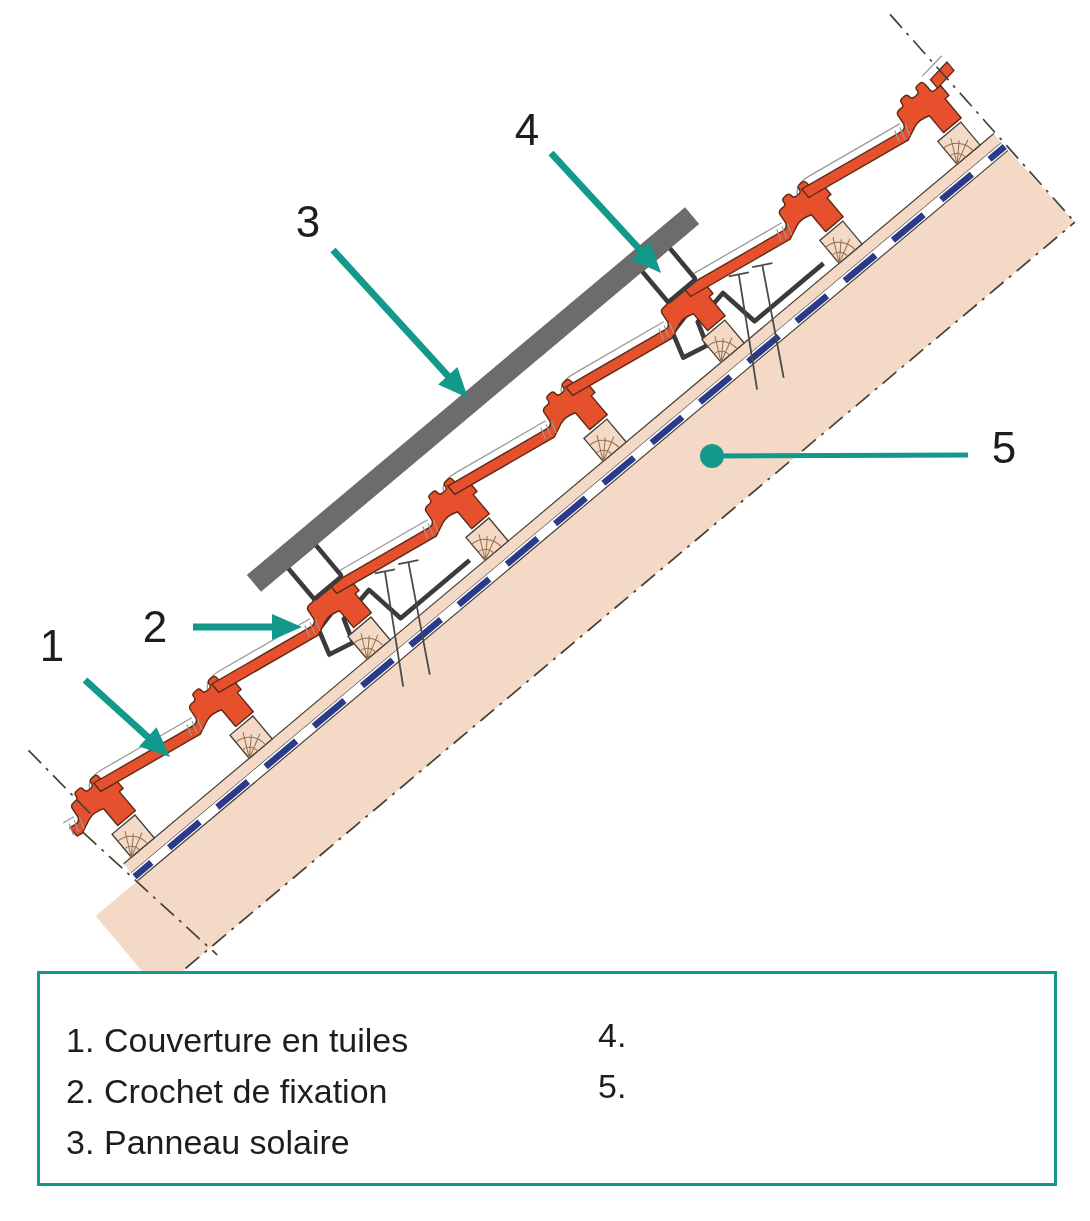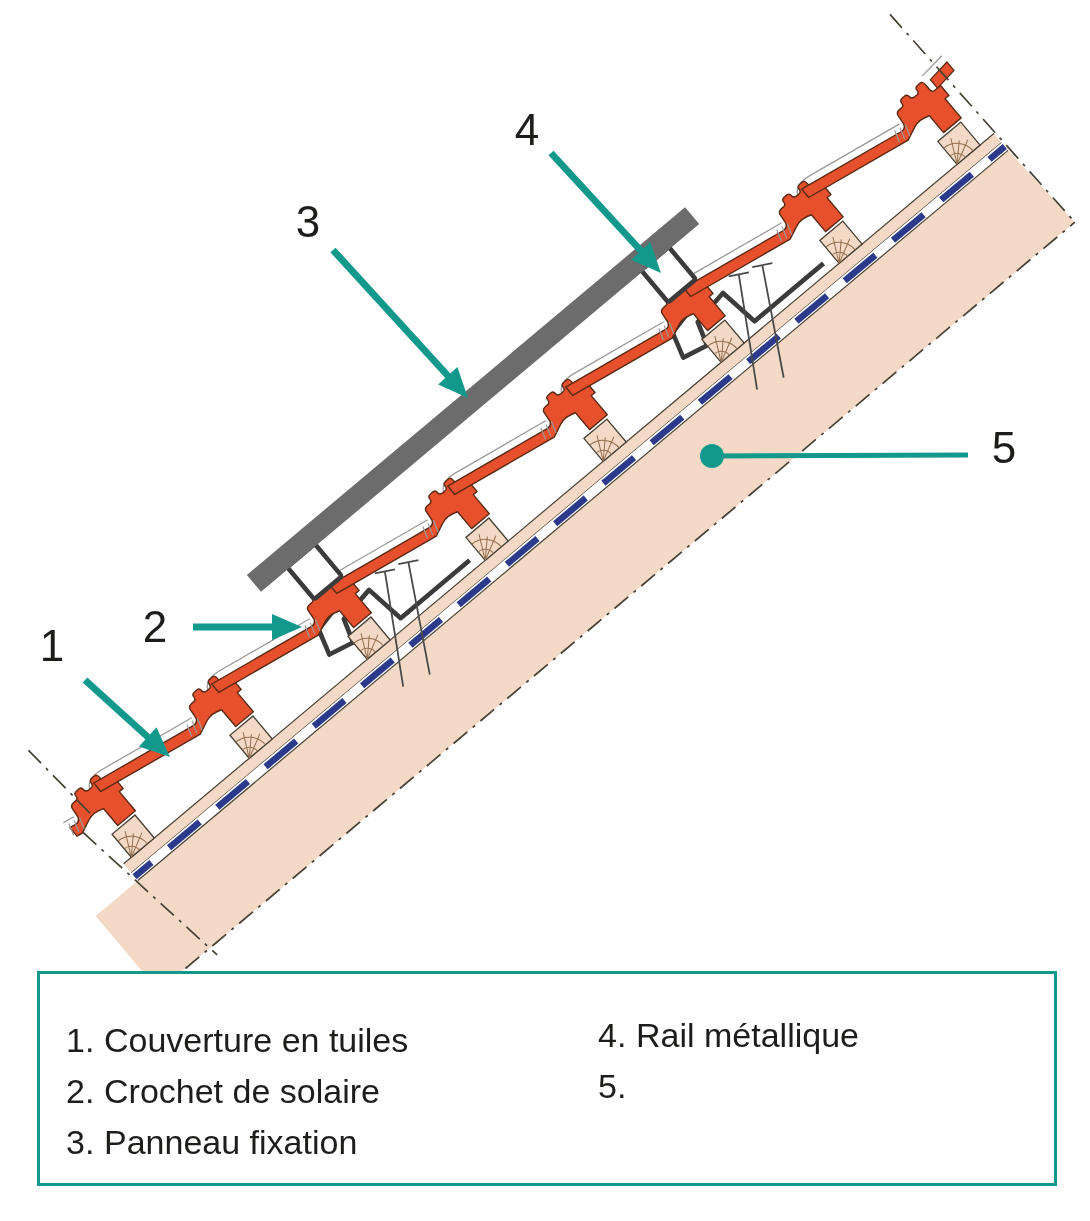--- a/index.html
+++ b/index.html
@@ -111,27 +111,26 @@
   <div class="callout-num" style="left:527px;top:130px;">4</div>
   <div class="callout-num" style="left:1004px;top:448px;">5</div>
 
   <div id="legend">
     <div class="legend-item" style="left:26px;top:47px;">
       <span class="num">1.</span>
       <span class="lab">Couverture en tuiles</span>
     </div>
     <div class="legend-item" style="left:26px;top:98px;">
       <span class="num">2.</span>
-      <span class="lab">Crochet de solaire</span>
+      <span class="lab">Crochet de fixation</span>
     </div>
     <div class="legend-item" style="left:26px;top:149px;">
       <span class="num">3.</span>
-      <span class="lab">Panneau fixation</span>
+      <span class="lab">Panneau solaire</span>
     </div>
     <div class="legend-item" style="left:558px;top:42px;">
       <span class="num">4.</span>
-      <span class="lab">Rail métallique</span>
     </div>
     <div class="legend-item" style="left:558px;top:93px;">
       <span class="num">5.</span>
     </div>
   </div>
 </div>
 
 </body></html>

